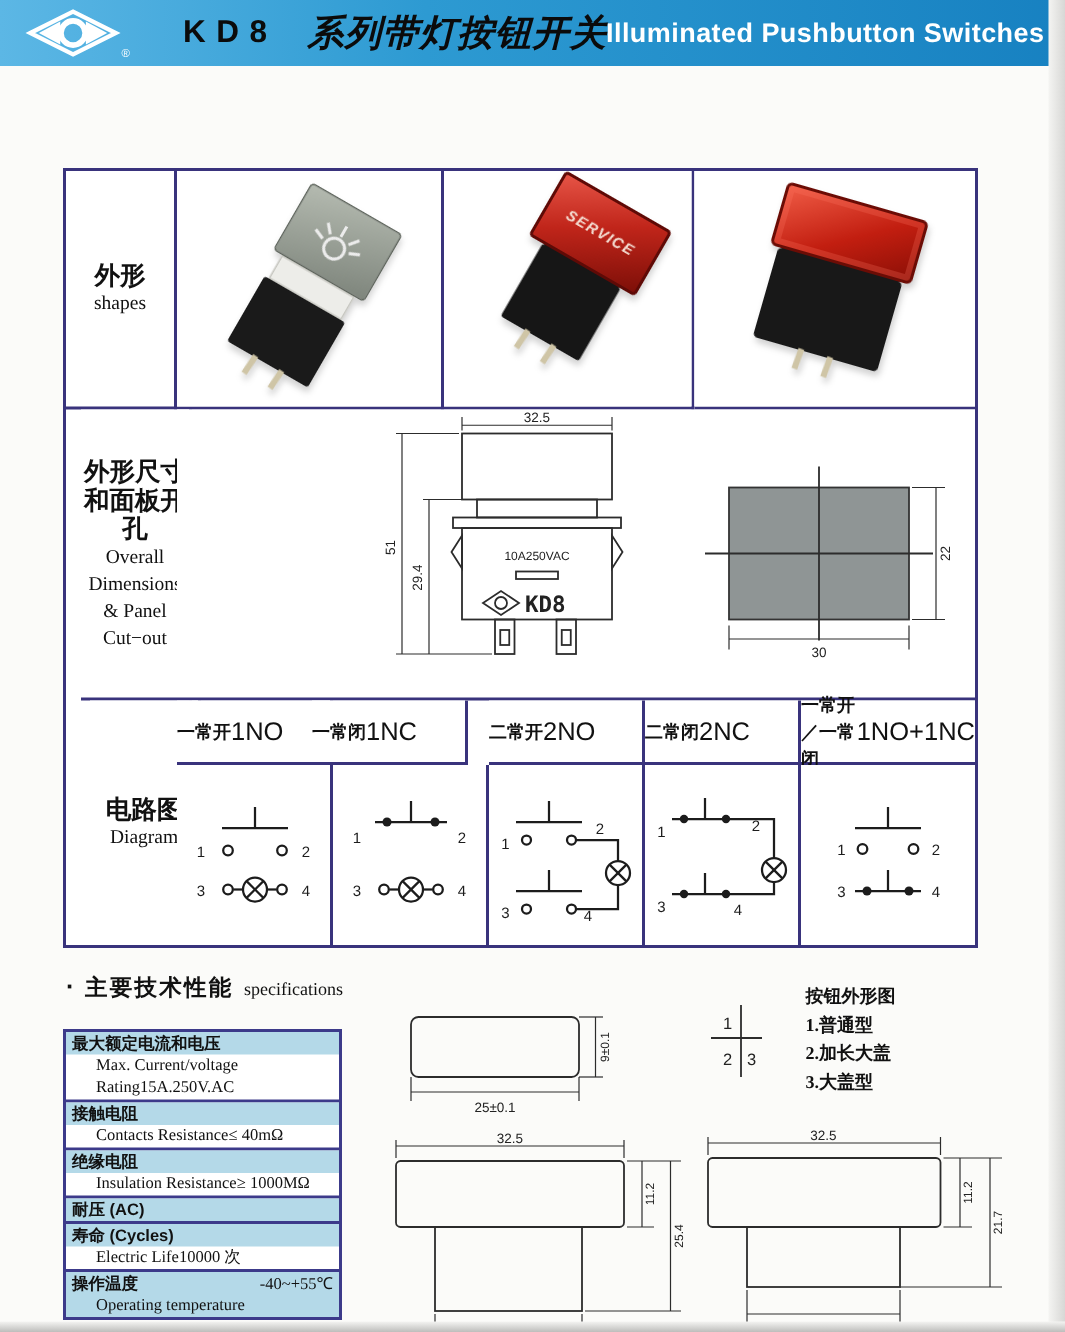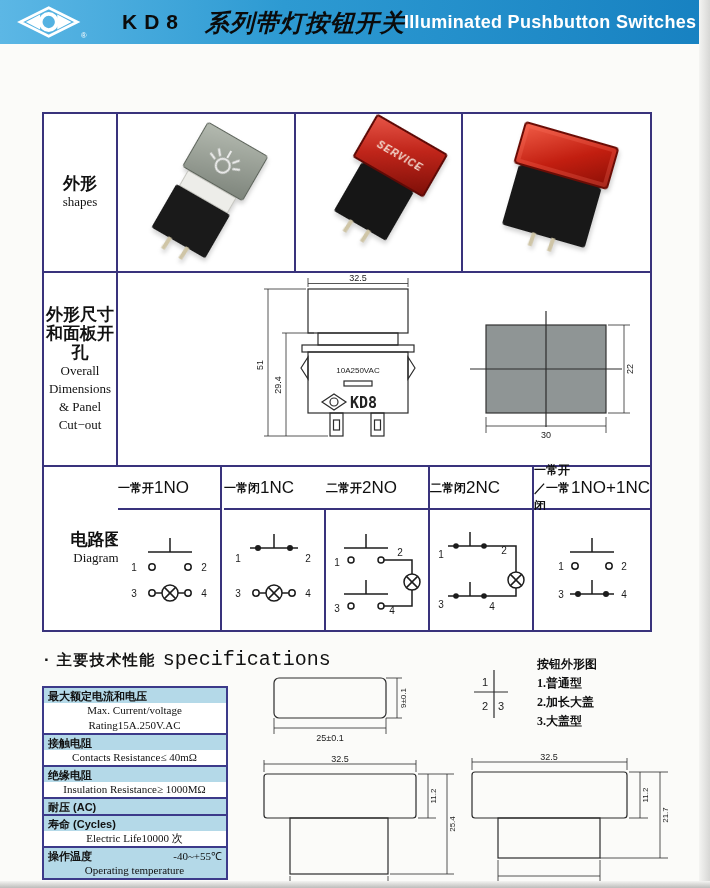--- a/index.html
+++ b/index.html
@@ -78,27 +78,27 @@
   .draw text{font:9px "Liberation Sans",sans-serif;fill:#222;stroke:none}
   .draw text.small{font-size:8px}
   .draw .gray{fill:#8f9595;stroke:#333}
   .draw text.logo{font:bold 15px "DejaVu Sans Mono",monospace}
   .draw text.rating{font:8px "Liberation Sans",sans-serif}
 
   
   .spec-heading{position:absolute;left:44px;top:648px;display:flex;align-items:baseline;gap:7px}
   .spec-heading .dot{font-size:17px;font-weight:bold}
   .spec-heading .cn{font-size:15px;font-weight:bold;letter-spacing:1.5px}
-  .spec-heading .en{font-family:Liberation Mono, monospace;font-size:20px}
+  .spec-heading .en{font-family:Liberation Serif, serif;font-size:12px}
   .spectable{position:absolute;left:42px;top:686px;width:186px;border:2px solid var(--specbd);background:#fff}
   .srow{border-bottom:2px solid var(--specbd)}
   .srow:last-child{border-bottom:none}
   .srow .cnline{background:var(--specblue);font-size:11px;font-weight:bold;line-height:14px;padding:1px 4px 0}
-  .srow .enline{display:flex;justify-content:center;font-family:"Liberation Serif",serif;
-      font-size:11px;line-height:14px;padding:0 5px 1px 4px}
+  .srow .enline{display:flex;justify-content:flex-start;font-family:"Liberation Serif",serif;
+      font-size:11px;line-height:14px;padding:0 5px 1px 20px}
   .srow.blue{background:var(--specblue)}
   .srow.blue .cnline{display:flex;justify-content:space-between}
   .srow .val{font-family:"Liberation Serif",serif;font-weight:normal;font-size:11px}
 
   
   .btnfig{position:absolute;left:537px;top:655px;width:140px;
       font-family:"Liberation Serif",serif;font-size:12px;font-weight:600;line-height:19px}
   .btnfig div{white-space:nowrap}
 
   .abs{position:absolute}
@@ -172,21 +172,21 @@
           <div class="cap3"></div>
           <div class="body3"></div>
           <div class="pinrow">
               <span class="pin"></span>
               <span class="pin"></span>
             </div>
         </div>
       </div>
     </div>
 
-    <div class="cell labelcell br bb" style="left:0;top:159px;width:74px;height:194px">
+    <div class="cell labelcell br bb" style="left:10px;top:159px;width:74px;height:194px">
       <div class="cn">外形尺寸</div>
       <div class="cn">和面板开孔</div>
       <div class="en">Overall</div>
       <div class="en">Dimensions</div>
       <div class="en">&amp;  Panel</div>
       <div class="en">Cut−out</div>
     </div>
 
     <div class="cell bb" style="left:74px;top:159px;width:532px;height:194px">
       <svg class="draw" width="532" height="194" viewBox="0 0 532 194">
@@ -237,21 +237,21 @@
 
     <div class="cell labelcell br" style="left:16px;top:353px;width:74px;height:163px">
       <div class="cn">电路图</div>
       <div class="en">Diagram</div>
     </div>
 
     <div class="cell circhead br bb" style="left:74px;top:353px;width:104px;height:43px">
       <div class="cn">一常开</div>
       <div class="en">1NO</div>
     </div>
-    <div class="cell circhead br bb" style="left:180px;top:353px;width:104px;height:43px">
+    <div class="cell circhead br bb" style="left:164px;top:353px;width:104px;height:43px">
       <div class="cn">一常闭</div>
       <div class="en">1NC</div>
     </div>
     <div class="cell circhead br bb" style="left:282px;top:353px;width:104px;height:43px">
       <div class="cn">二常开</div>
       <div class="en">2NO</div>
     </div>
     <div class="cell circhead br bb" style="left:386px;top:353px;width:104px;height:43px">
       <div class="cn">二常闭</div>
       <div class="en">2NC</div>

